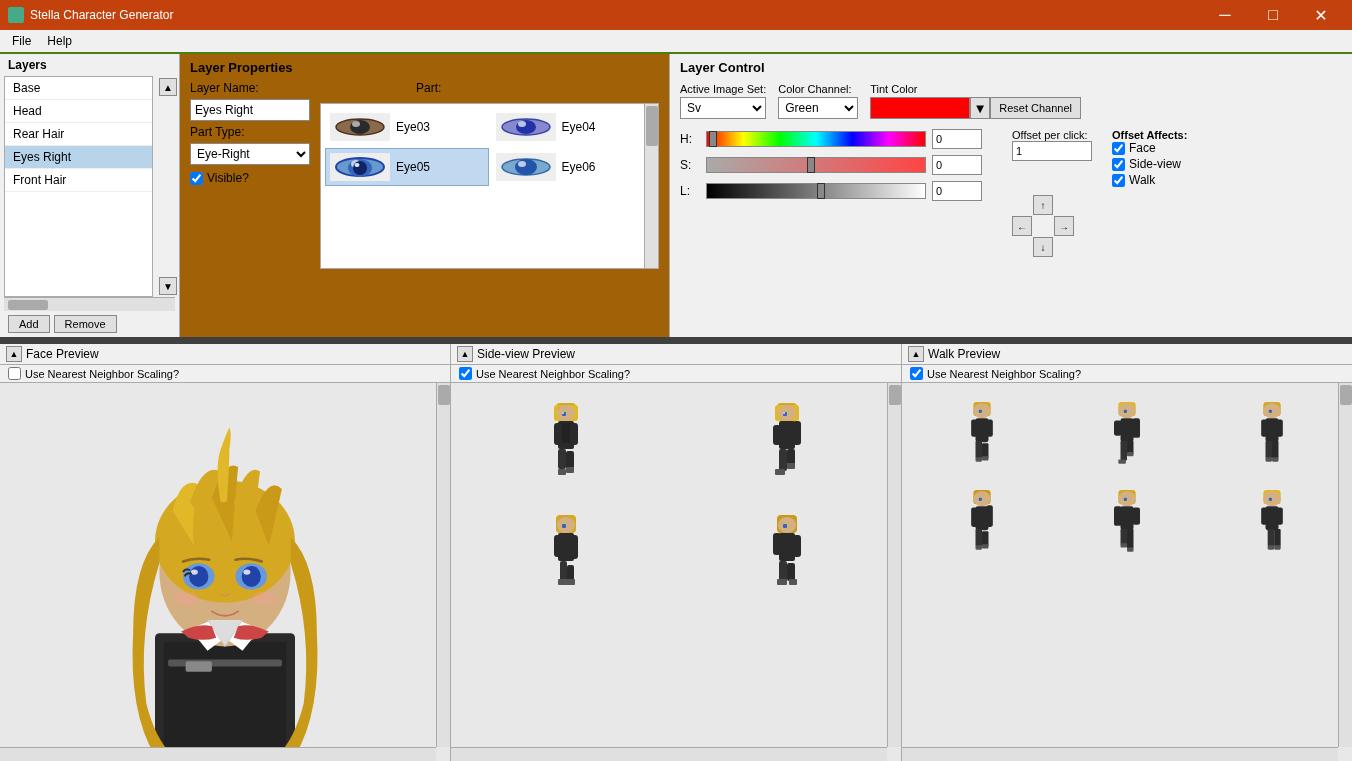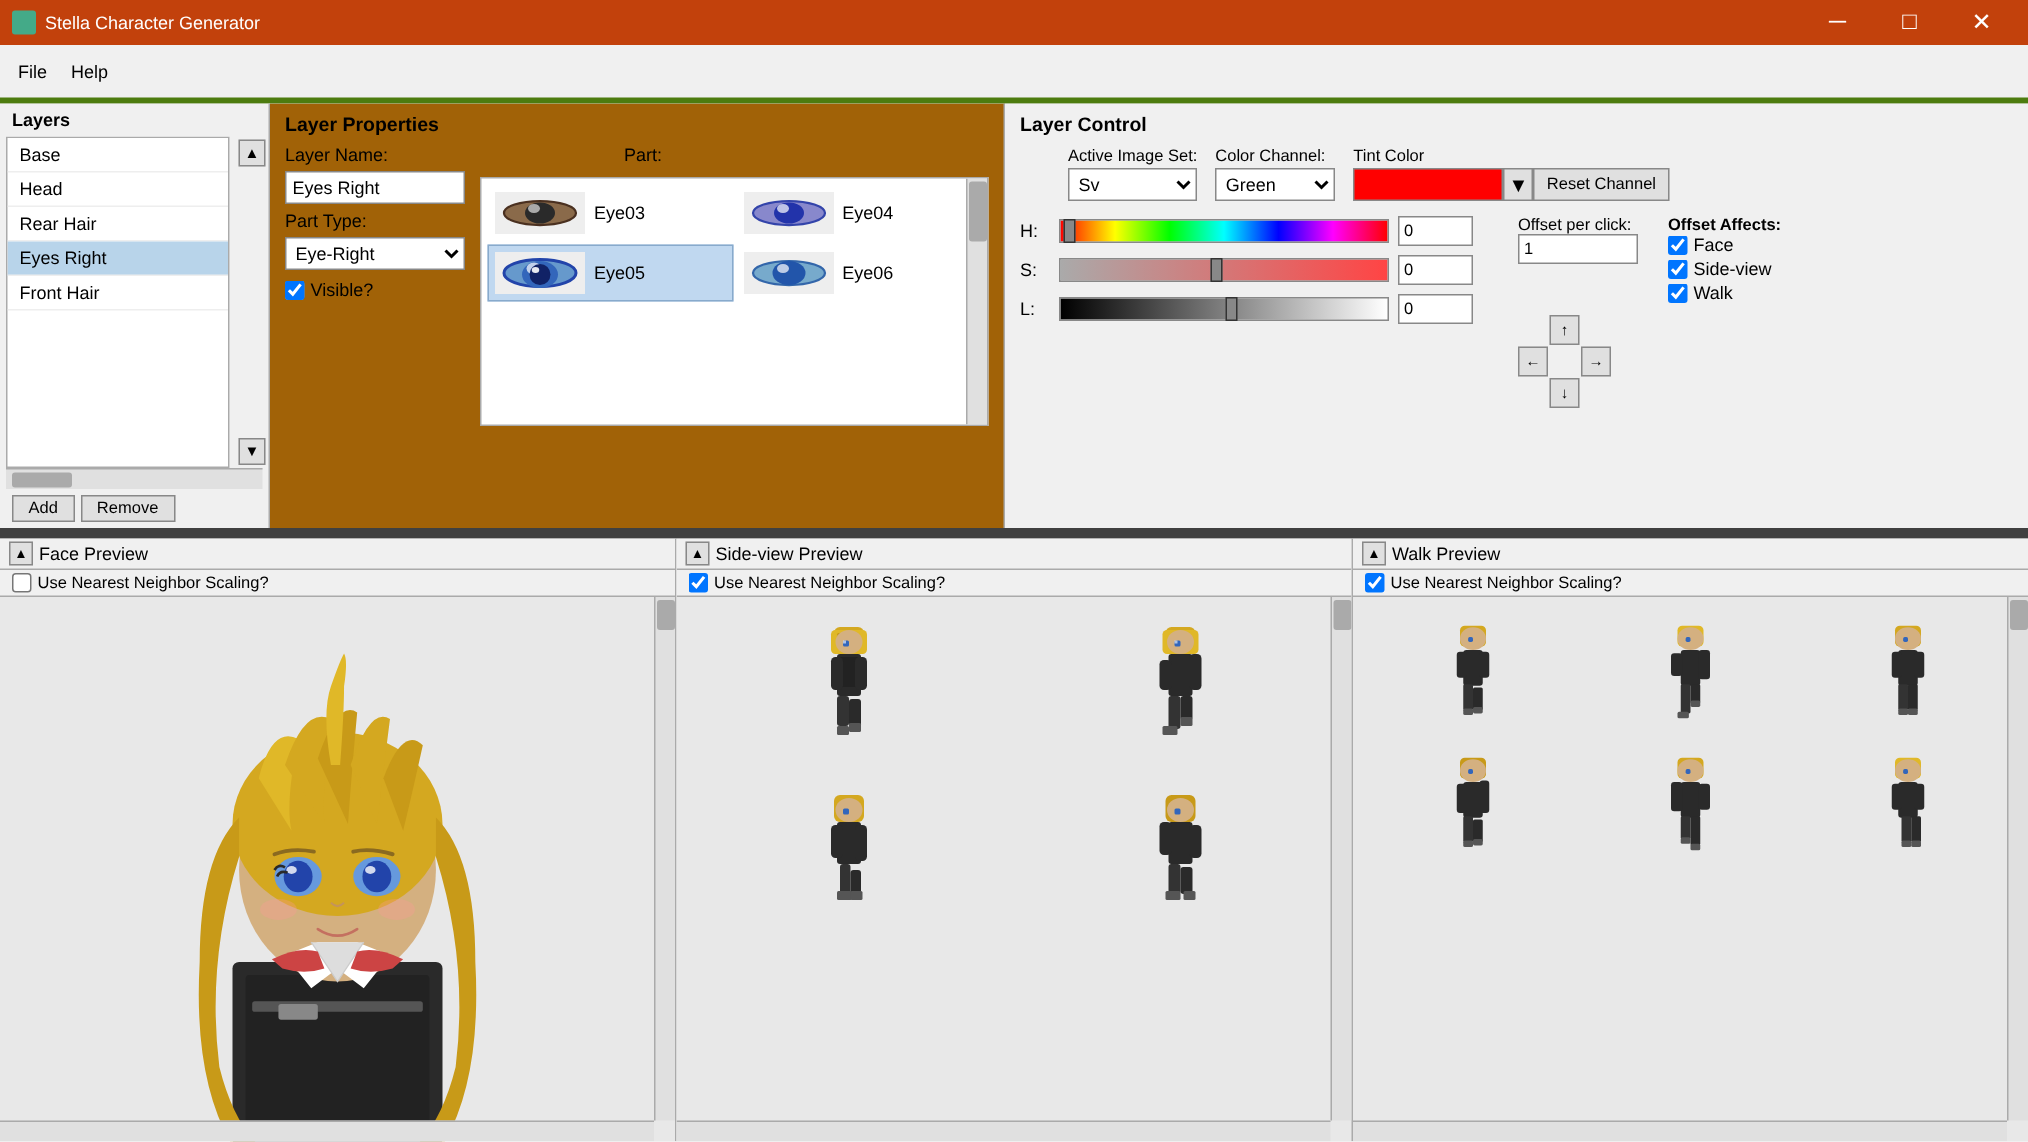--- a/index.html
+++ b/index.html
@@ -30,25 +30,25 @@
     .titlebar-title { font-size: 12px; }
     .titlebar-buttons { display: flex; gap: 2px; }
     .titlebar-btn {
       width: 46px; height: 30px; border: none; cursor: pointer;
       background: transparent; color: #fff; font-size: 16px;
       display: flex; align-items: center; justify-content: center;
     }
     
     .menubar {
       background: #f0f0f0;
-      height: 39px;
+      height: 24px;
       display: flex;
       align-items: center;
       padding: 0 4px;
-      border-bottom: 4px solid #4d7c0f;
+      border-bottom: 2px solid #4d7c0f;
       flex-shrink: 0;
     }
     .menu-item {
       padding: 2px 8px;
       cursor: pointer;
     }
     
     .main-content {
       display: flex;
       flex-direction: column;
@@ -449,21 +449,21 @@
           <div style="position:absolute;right:0;top:0;bottom:0;width:14px;background:#e0e0e0;border-left:1px solid #aaa;">
             <div style="width:12px;height:40px;background:#aaa;margin:2px auto;border-radius:2px;"></div>
           </div>
         </div>
       </div>
     </div>
 
     <div class="layer-control-panel">
       <div class="layer-control-header">Layer Control</div>
 
-      <div style="display:flex; gap:12px; align-items:flex-end; flex-wrap:wrap;margin-left:32px;">
+      <div style="display:flex; gap:12px; align-items:flex-end; flex-wrap:wrap;">
         <div style="display:flex;flex-direction:column;gap:2px;">
           <span style="font-size:11px;">Active Image Set:</span>
           <select class="control-select">
             <option>Sv</option>
             <option>Face</option>
             <option>Walk</option>
           </select>
         </div>
         <div style="display:flex;flex-direction:column;gap:2px;">
           <span style="font-size:11px;">Color Channel:</span>

